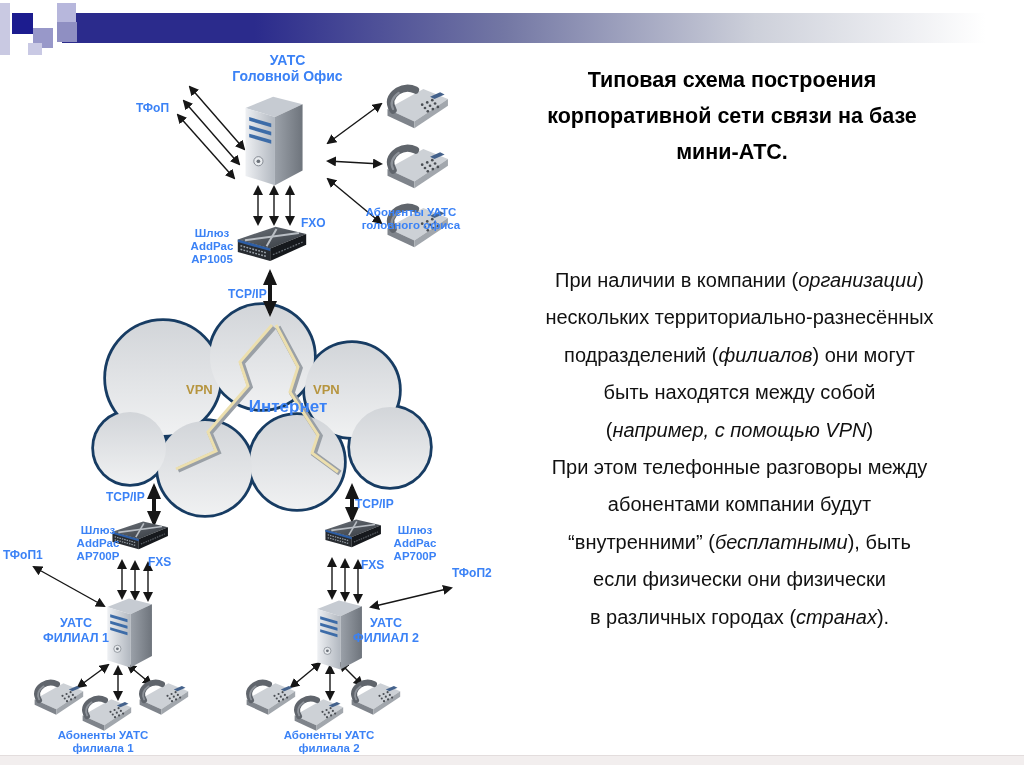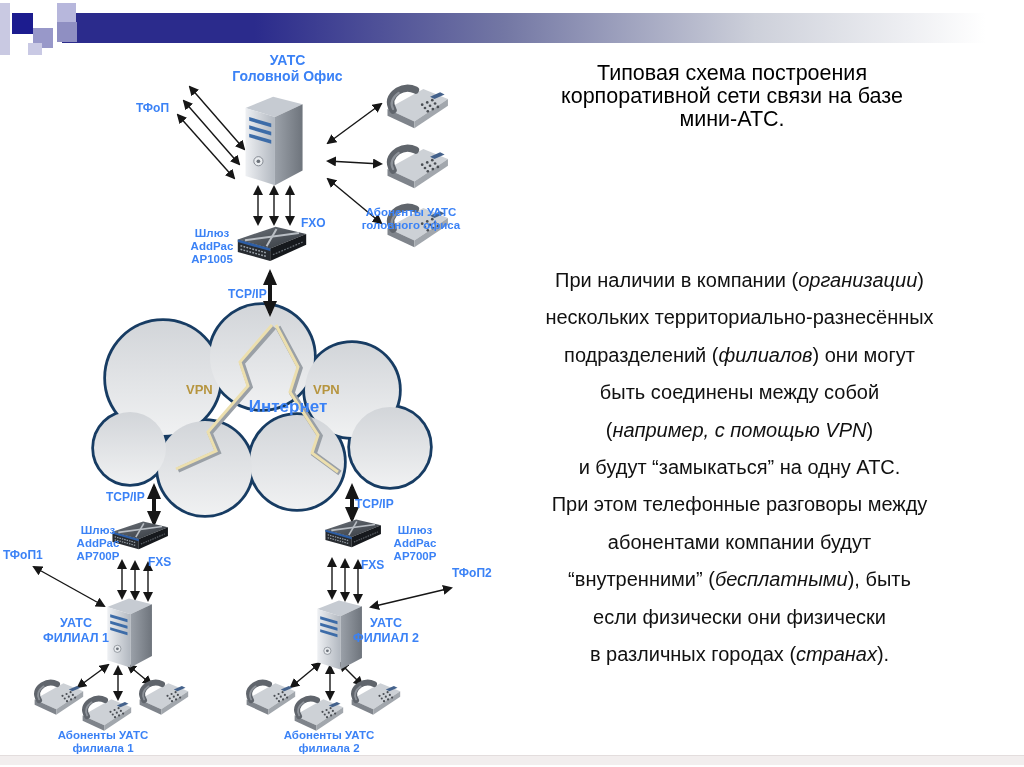--- a/index.html
+++ b/index.html
@@ -15,21 +15,21 @@
   .sq { position:absolute; }
   .sq-side   { left:0;  top:3px;  width:10px; height:52px; background:#c9c9e2; }
   .sq-navy   { left:12px; top:13px; width:21px; height:21px; background:#1c1c8f; }
   .sq-pale-a { left:57px; top:3px;  width:19px; height:19px; background:#b7b7dc; }
   .sq-mid-a  { left:57px; top:22px; width:20px; height:20px; background:#8f8fc2; }
   .sq-mid-b  { left:33px; top:28px; width:20px; height:20px; background:#9898c9; }
   .sq-pale-b { left:28px; top:43px; width:14px; height:12px; background:#c9c9e4; }
   
   .title {
     position:absolute; left:440px; top:62px; width:584px; text-align:center;
-    font-size:21.5px; line-height:23px; font-weight:normal; color:#000;
+    font-size:21.5px; line-height:36px; font-weight:bold; color:#000;
     white-space:pre-line;
   }
   .body-text {
     position:absolute; left:455px; top:214px; width:569px; text-align:center;
     font-size:20px; line-height:37.4px; color:#111;margin-top:48px;
   }
   .pline { white-space:nowrap; }
   
   .dlabel {
     position:absolute; font-weight:bold; color:#3b82f6;
@@ -58,23 +58,22 @@
     <div class="sq sq-pale-b"></div>
   </div>
 
   <div class="title">Типовая схема построения
 корпоративной сети связи на базе
 мини-АТС.</div>
   <div class="body-text">
       <div class="pline"><span>При наличии в компании (</span><i>организации</i><span>)</span></div>
       <div class="pline"><span>нескольких территориально-разнесённых</span></div>
       <div class="pline"><span>подразделений (</span><i>филиалов</i><span>) они могут</span></div>
-      <div class="pline"><span>быть соединены между собой</span></div>
+      <div class="pline"><span>быть находятся между собой</span></div>
       <div class="pline"><span>(</span><i>например, с помощью VPN</i><span>)</span></div>
-      <div class="pline"><span>и будут “замыкаться” на одну АТС.</span></div>
       <div class="pline"><span>При этом телефонные разговоры между</span></div>
       <div class="pline"><span>абонентами компании будут</span></div>
       <div class="pline"><span>“внутренними” (</span><i>бесплатными</i><span>), быть</span></div>
       <div class="pline"><span>если физически они физически</span></div>
       <div class="pline"><span>в различных городах (</span><i>странах</i><span>).</span></div>
     </div>
 
   <div>
     <svg class="diagram-svg" width="480" height="767" viewBox="0 0 480 767">
       <defs>

